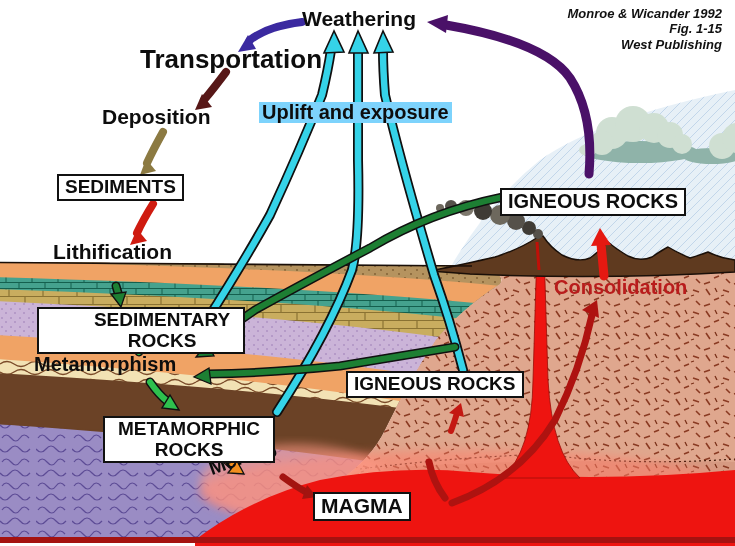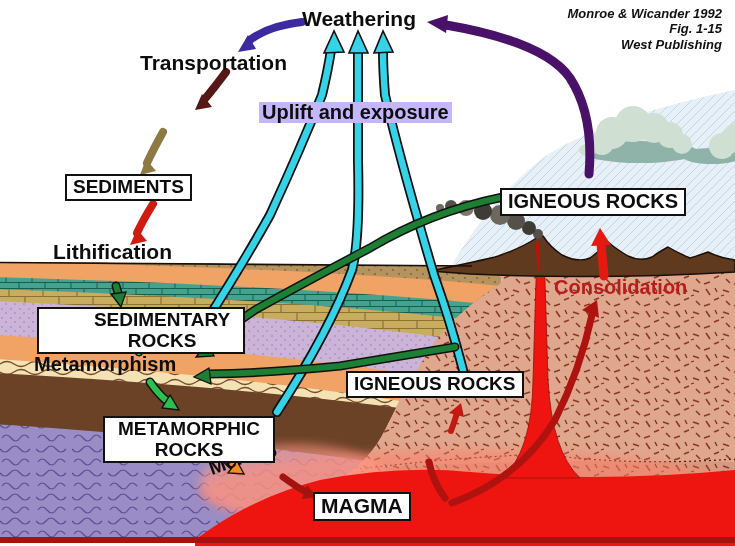--- a/index.html
+++ b/index.html
@@ -5,21 +5,21 @@
   html,body{margin:0;padding:0;background:#fff;}
   #stage{position:relative;width:735px;height:546px;overflow:hidden;background:#fff;
          font-family:"Liberation Sans","DejaVu Sans",sans-serif;}
   #bg{position:absolute;left:0;top:0;z-index:1;}
   .lbl{position:absolute;z-index:6;font-weight:bold;font-size:20px;color:#0d0d0d;white-space:nowrap;line-height:1.05;}
   .box{position:absolute;z-index:7;background:#fff;border:2px solid #111;color:#0d0d0d;
        font-weight:bold;text-align:center;padding:1px 6px;line-height:1.08;}
   .credit{position:absolute;z-index:6;right:13px;top:6px;text-align:right;
           font-weight:bold;font-style:italic;font-size:13px;color:#111;line-height:1.18;}
   .rot{transform:rotate(-20deg);transform-origin:left bottom;}
-  .whitebg{background:#c4b5fd;padding:0 3px;}
+  .whitebg{background:#7dd3fc;padding:0 3px;}
 </style>
 </head>
 <body>
 
 <div id="stage">
 
 <svg id="bg" width="735" height="546" viewBox="0 0 735 546">
   <defs>
     <pattern id="hatch" width="9" height="9" patternUnits="userSpaceOnUse">
       <rect width="9" height="9" fill="#e7f0f7"></rect>
@@ -201,22 +201,23 @@
   <rect x="0" y="537" width="735" height="6" fill="#a51210"></rect>
 </svg>
 
 <div class="credit">
   <div>Monroe &amp; Wicander 1992</div>
   <div>Fig. 1-15</div>
   <div>West Publishing</div>
 </div>
 
 <div class="lbl" style="left:302px;top:8px;font-size:21px;text-align:right;">Weathering</div>
-<div class="lbl" style="left:140px;top:52px;font-size:21px;text-align:center;">Transportation</div>
-<div class="box" style="left:57px;top:174px;font-size:19px;margin-left:8px;">SEDIMENTS</div>
+<div class="lbl" style="left:140px;top:46px;font-size:26px;text-align:center;">Transportation</div>
+<div class="lbl" style="left:102px;top:106px;font-size:21px;">Deposition</div>
+<div class="box" style="left:57px;top:174px;font-size:19px;">SEDIMENTS</div>
 <div class="lbl" style="left:53px;top:241px;font-size:21px;">Lithification</div>
 <div class="lbl whitebg" style="left:259px;top:102px;font-size:20px;">Uplift and exposure</div>
 <div class="box" style="left:37px;top:307px;width:150px;font-size:19px;padding-left:48px;">SEDIMENTARY ROCKS</div>
 <div class="lbl" style="left:34px;top:354px;font-size:20px;">Metamorphism</div>
 <div class="box" style="left:103px;top:416px;width:156px;font-size:19px;">METAMORPHIC ROCKS</div>
 <div class="lbl rot" style="left:213px;top:458px;font-size:20px;">Melting</div>
 <div class="box" style="left:500px;top:188px;font-size:20px;">IGNEOUS ROCKS</div>
 <div class="box" style="left:346px;top:371px;font-size:19px;">IGNEOUS ROCKS</div>
 <div class="lbl" style="left:554px;top:277px;font-size:20px;color:#b91c1c;">Consolidation</div>
 <div class="box" style="left:313px;top:492px;font-size:21px;">MAGMA</div>

